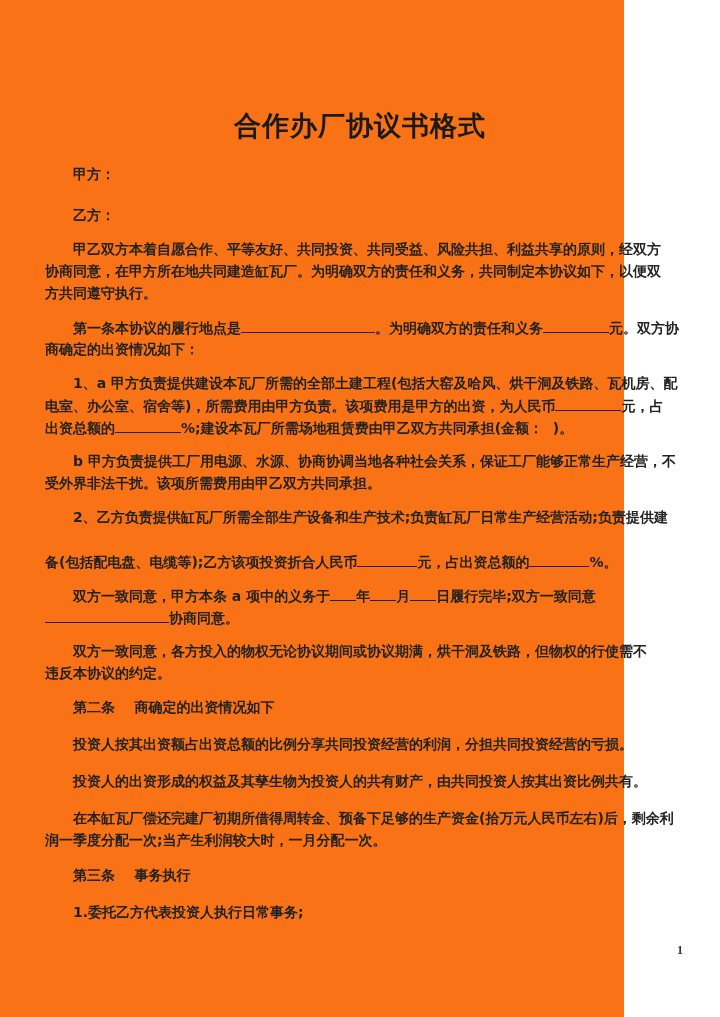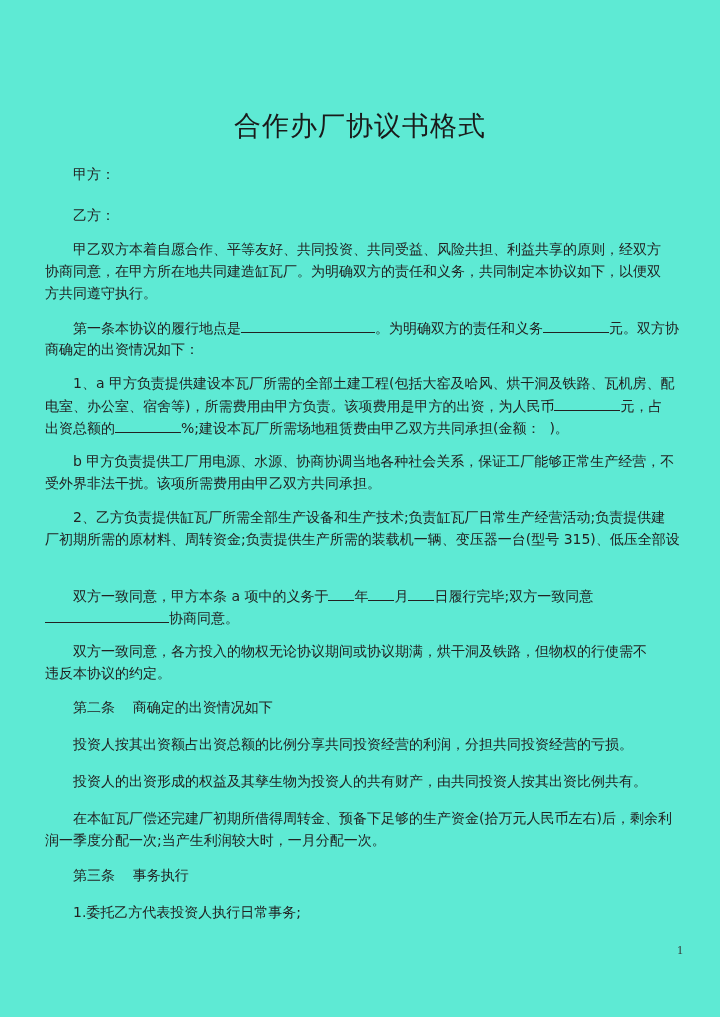--- a/index.html
+++ b/index.html
@@ -1,18 +1,18 @@
 <!DOCTYPE html>
 <html><head>
 <meta charset="utf-8">
 <style>
   html, body { margin: 0; padding: 0; background: #ffffff; }
   body { width: 720px; height: 1017px; position: relative; overflow: hidden;
          font-family: "DejaVu Sans", "Liberation Sans", sans-serif; color: #222; }
-  .page { position: absolute; left: 0; top: 0; width: 720px; height: 1017px; background: #5eead4; }
+  .page { position: absolute; left: 0; top: 0; width: 624px; height: 1017px; background: #f97316; font-weight: bold; }
   .title { position: absolute; left: 0; width: 720px; top: 108px; text-align: center;
            font-family: "DejaVu Serif", "Liberation Serif", serif; font-size: 27px; color: #1a1a1a; letter-spacing: 1px; }
   .line { position: absolute; left: 45px; font-size: 14px; line-height: 18px; white-space: pre; color: #222; }
   .indent { left: 73px; }
   .blank { display: inline-block; border-bottom: 1px solid #222; height: 14px; vertical-align: baseline; }
   .pagenum { position: absolute; left: 677px; top: 943px; font-family: "Liberation Serif", serif; font-size: 12px; color: #333; }
 </style>
 </head>
 <body>
 
@@ -30,21 +30,21 @@
   <div class="line" style="top:340px">商确定的出资情况如下：</div>
 
   <div class="line indent" style="top:374px">1、a 甲方负责提供建设本瓦厂所需的全部土建工程(包括大窑及哈风、烘干洞及铁路、瓦机房、配</div>
   <div class="line" style="top:396px"><span>电室、办公室、宿舍等)，所需费用由甲方负责。该项费用是甲方的出资，为人民币</span><span class="blank" style="width:66px"></span><span>元，占</span></div>
   <div class="line" style="top:418px"><span>出资总额的</span><span class="blank" style="width:66px"></span><span>%;建设本瓦厂所需场地租赁费由甲乙双方共同承担(金额：  )。</span></div>
 
   <div class="line indent" style="top:452px">b 甲方负责提供工厂用电源、水源、协商协调当地各种社会关系，保证工厂能够正常生产经营，不</div>
   <div class="line" style="top:474px">受外界非法干扰。该项所需费用由甲乙双方共同承担。</div>
 
   <div class="line indent" style="top:508px">2、乙方负责提供缸瓦厂所需全部生产设备和生产技术;负责缸瓦厂日常生产经营活动;负责提供建</div>
-  <div class="line" style="top:530px">厂初期所需的原材料、周转资金;负责提供生产所需的装载机一辆、变压器一台(型号 315)、低压全部设</div>
+  <div class="line" style="top:552px"><span>备(包括配电盘、电缆等);乙方该项投资折合人民币</span><span class="blank" style="width:60px"></span><span>元，占出资总额的</span><span class="blank" style="width:60px"></span><span>%。</span></div>
 
   <div class="line indent" style="top:586px"><span>双方一致同意，甲方本条 a 项中的义务于</span><span class="blank" style="width:26px"></span><span>年</span><span class="blank" style="width:26px"></span><span>月</span><span class="blank" style="width:26px"></span><span>日履行完毕;双方一致同意</span></div>
   <div class="line" style="top:608px"><span class="blank" style="width:124px"></span><span>协商同意。</span></div>
 
   <div class="line indent" style="top:642px">双方一致同意，各方投入的物权无论协议期间或协议期满，烘干洞及铁路，但物权的行使需不</div>
   <div class="line" style="top:664px">违反本协议的约定。</div>
 
   <div class="line indent" style="top:698px">第二条    商确定的出资情况如下</div>
   <div class="line indent" style="top:735px">投资人按其出资额占出资总额的比例分享共同投资经营的利润，分担共同投资经营的亏损。</div>
   <div class="line indent" style="top:772px">投资人的出资形成的权益及其孳生物为投资人的共有财产，由共同投资人按其出资比例共有。</div>

